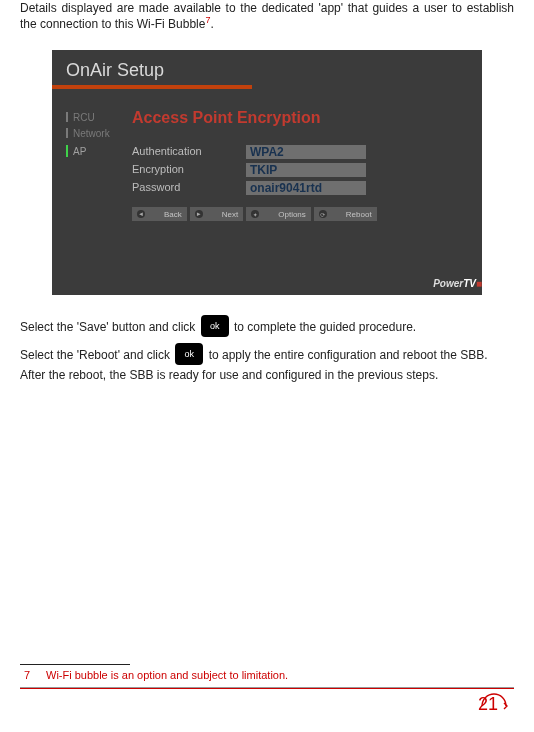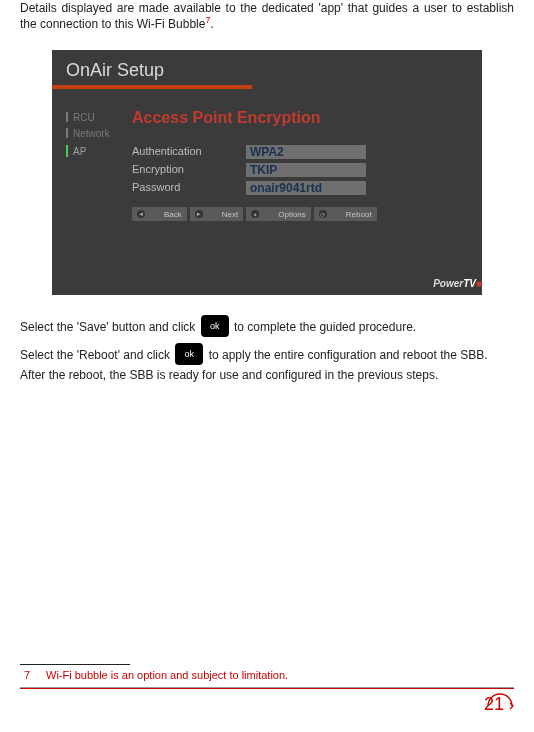--- a/index.html
+++ b/index.html
@@ -164,21 +164,21 @@
   }
   .footnote .fn-num { display:inline-block; width: 22px; }
   .page-rule {
     height: 2px;
     background: linear-gradient(#c00, #c00);
     border-top: 1px solid #999;
     margin-top: 2px;
   }
   .page-num-wrap {
     position: absolute;
-    right: 20px;
+    right: 26px;
     bottom: 10px;
     width: 36px;
     height: 28px;
   }
   .page-num {
     color: #c00;
     font-size: 18px;
     text-align: right;
     padding-right: 10px;
   }

